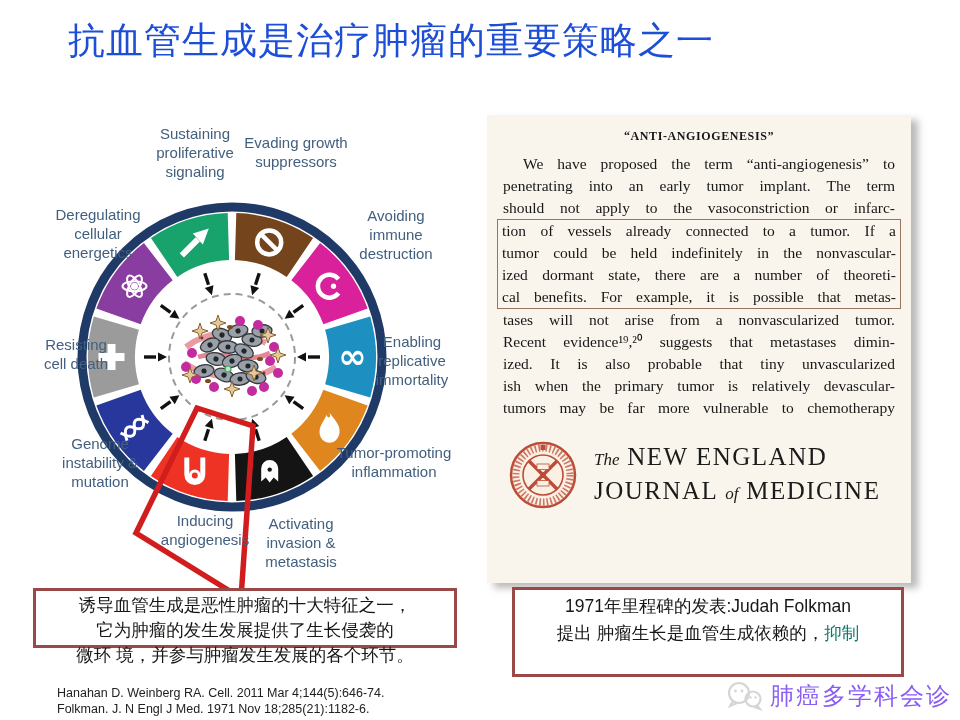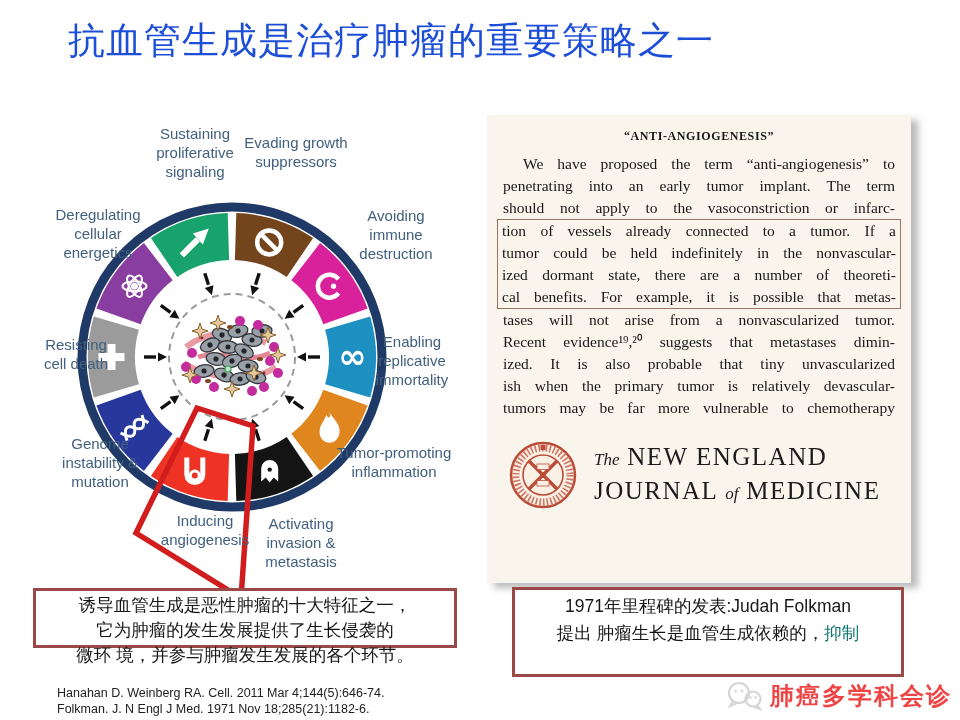--- a/index.html
+++ b/index.html
@@ -23,21 +23,21 @@
   .logo-line{font-size:25px;letter-spacing:1.5px;line-height:31px;white-space:nowrap;}
   .logo-small{font-style:italic;font-size:17px;letter-spacing:0;}
   
   .callout{position:absolute;border:3px solid #9a4848;background:#fff;text-align:center;color:#161616;box-sizing:border-box;}
   .callout-left{left:33px;top:588px;width:424px;height:60px;font-size:17.5px;line-height:25px;padding-top:2px;}
   .callout-right{left:512px;top:587px;width:392px;height:90px;font-size:17.5px;line-height:27px;padding-top:3px;}
   .purple{color:#0f766e;margin-top:44px;}
   
   .references{position:absolute;left:15px;top:685px;font-size:12.5px;line-height:16px;color:#222;margin-left:42px;}
   .watermark{position:absolute;right:8px;top:680px;display:flex;align-items:center;gap:5px;
-    color:#ef4444;font-size:24px;font-weight:bold;letter-spacing:2px;}
+    color:#8b5cf6;font-size:24px;font-weight:normal;letter-spacing:2px;}
 </style>
 </head>
 <body>
 
 <div class="slide">
 
   <div class="title">抗血管生成是治疗肿瘤的重要策略之一</div>
 
   <div class="diagram">
     <svg class="wheel" width="465" height="500" viewBox="0 0 465 500">

